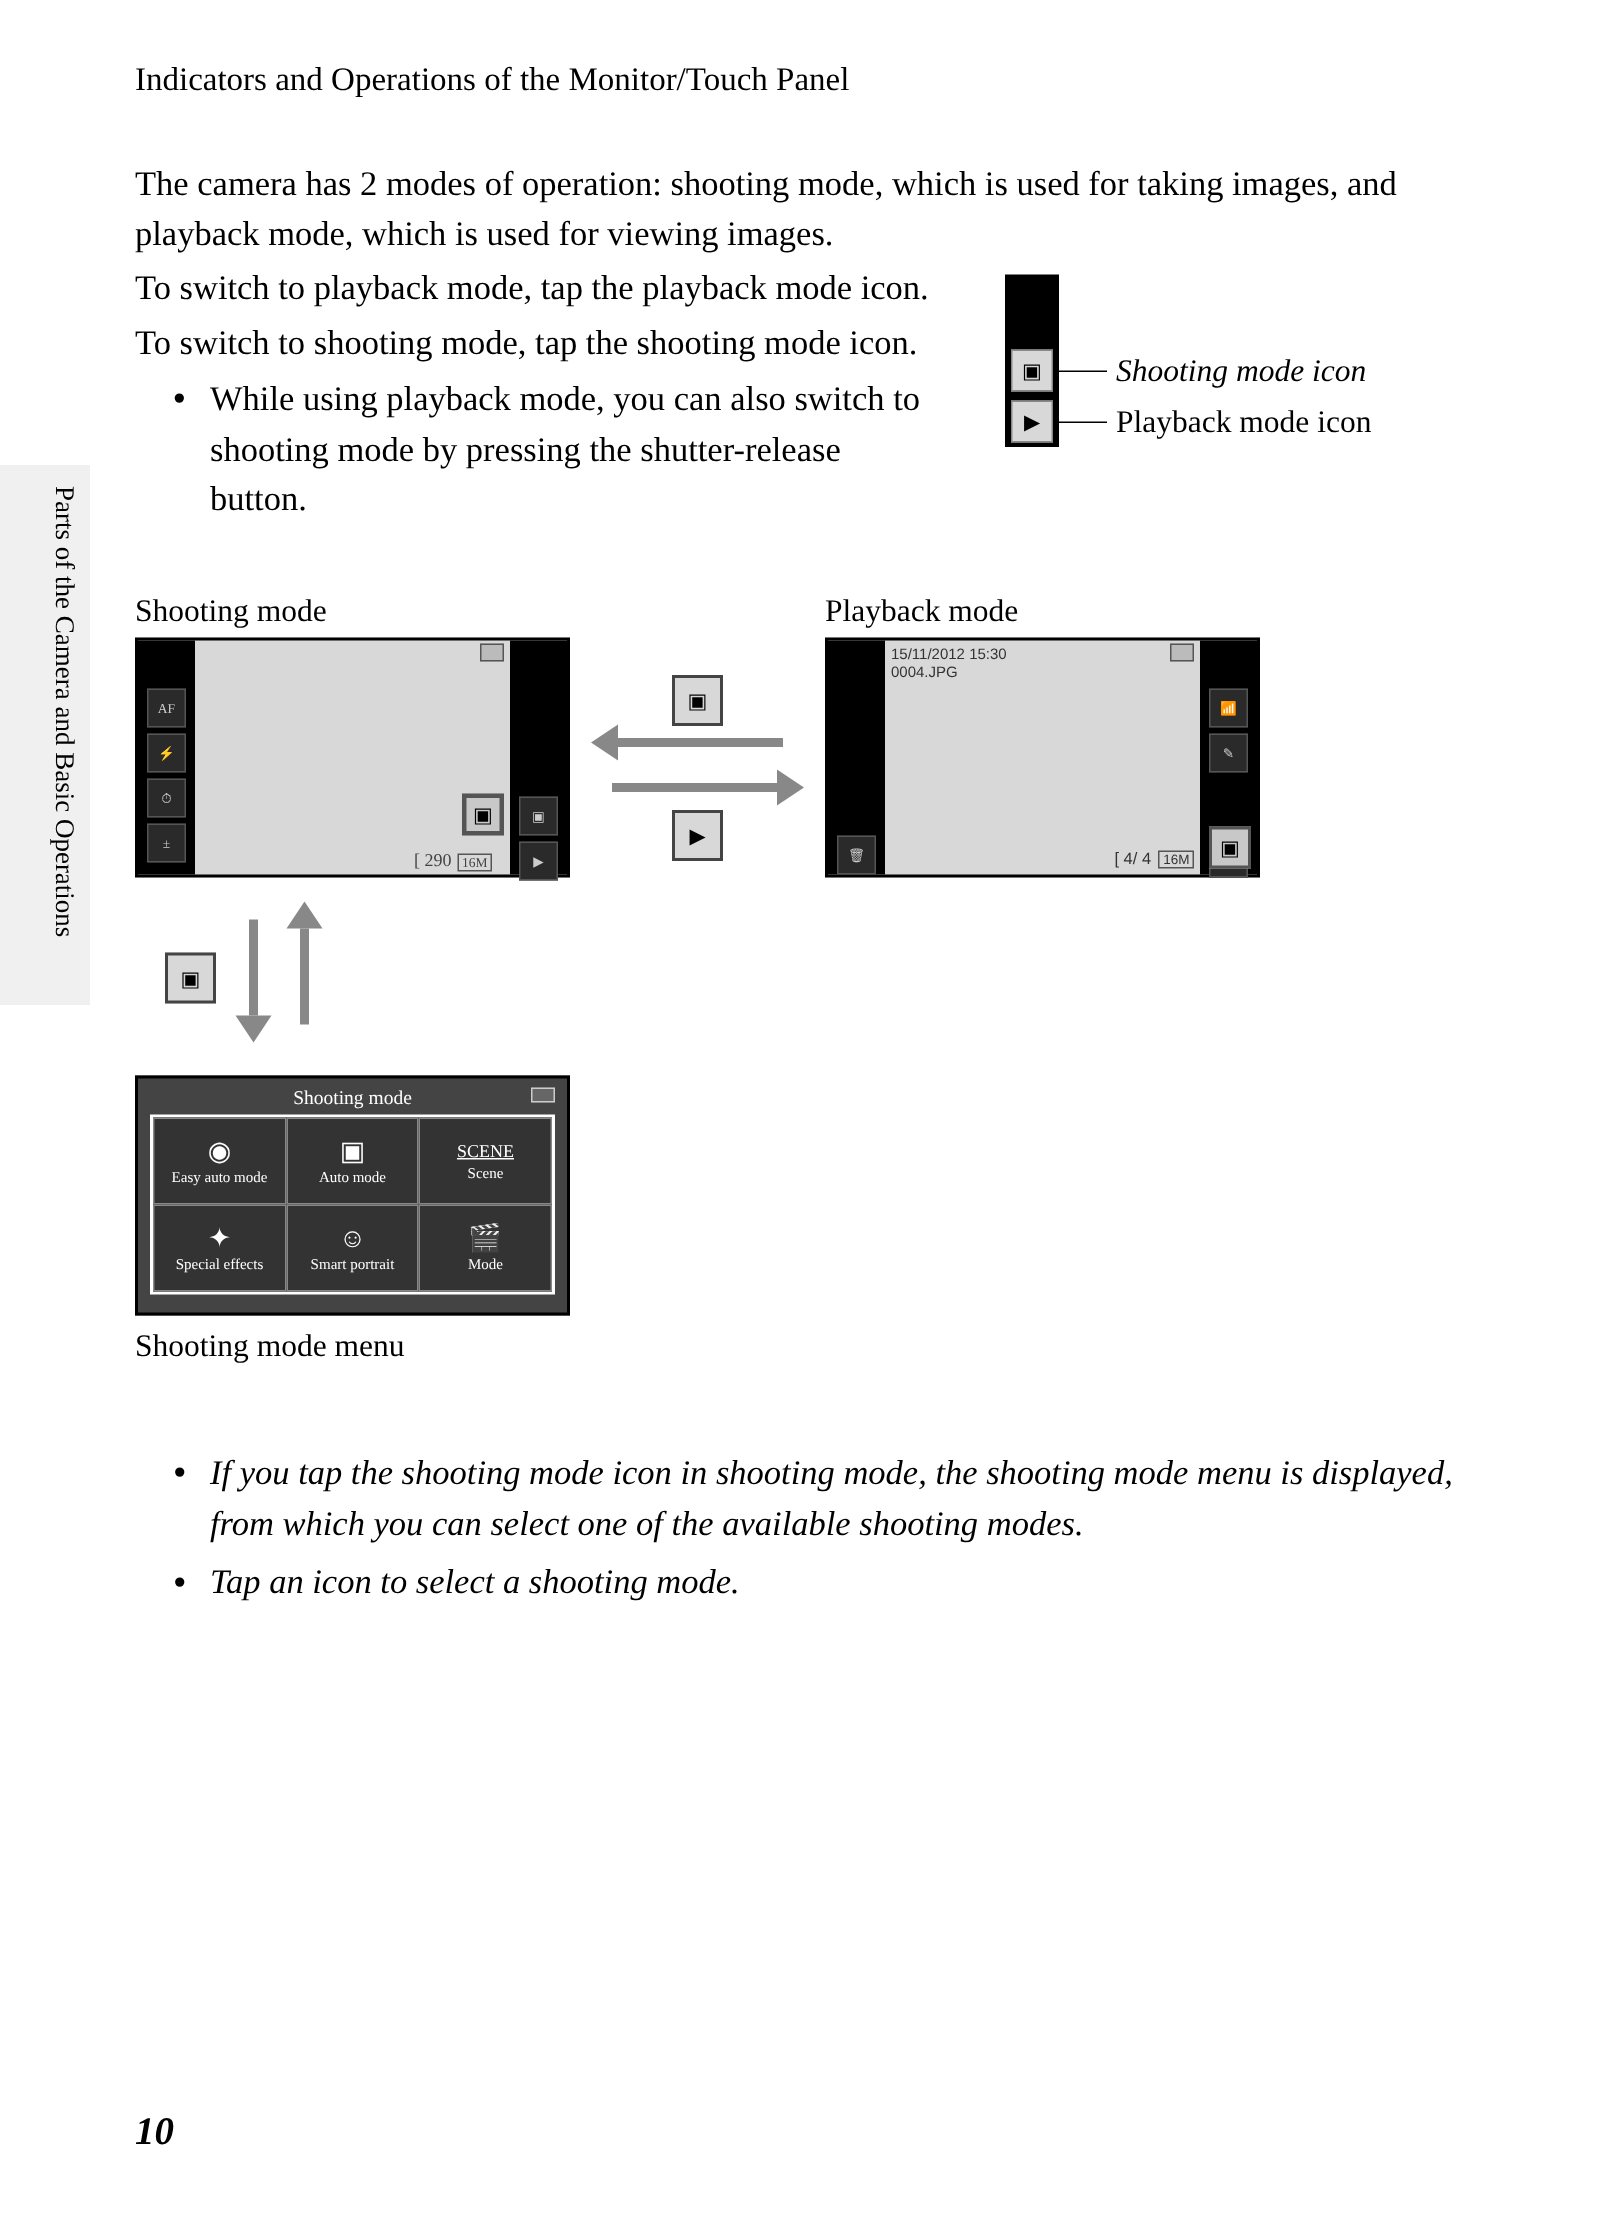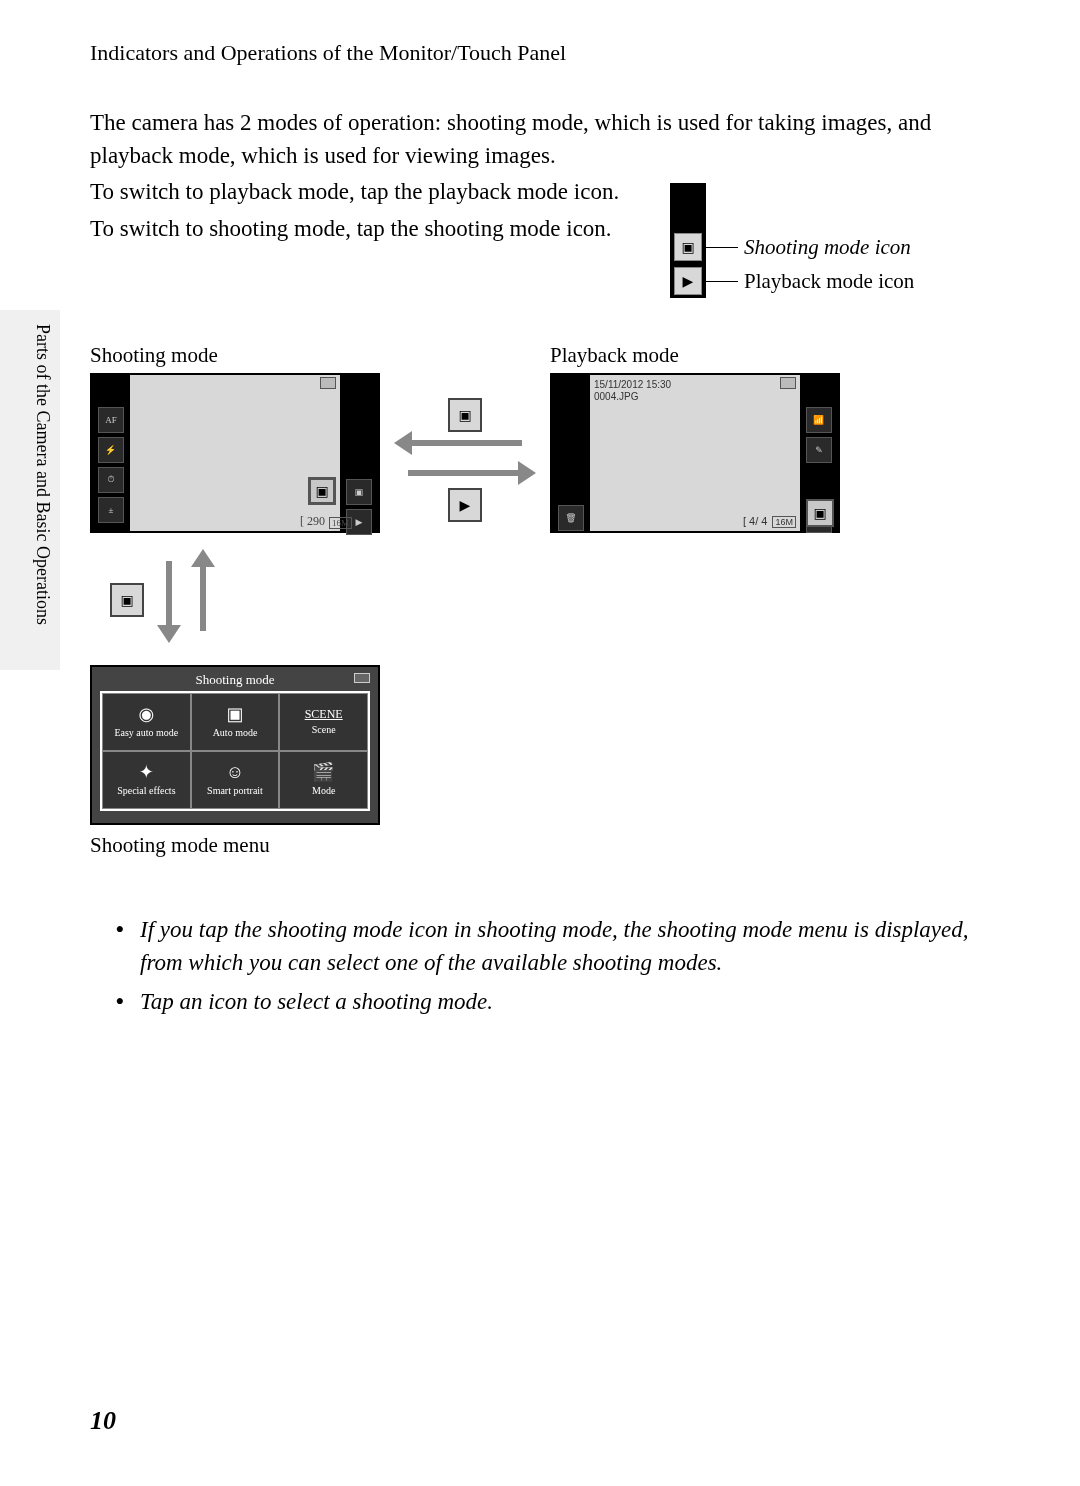--- a/index.html
+++ b/index.html
@@ -162,21 +162,21 @@
     gap: 4px;
   }
   .tiny-indicator {
     width: 16px; height: 12px;
     border: 1px solid #555;
     background: #bbb;
   }
   .screen-bottom-strip {
     position: absolute;
     left: 38px;
-    right: 24px;
+    right: 48px;
     bottom: 2px;
     height: 24px;
     display: flex;
     align-items: flex-end;
     justify-content: flex-end;
     gap: 4px;
     font-size: 12px;
     color: #444;
     padding-right: 2px;
   }
@@ -328,20 +328,23 @@
 <div class="page">
   <div class="breadcrumb">Indicators and Operations of the Monitor/Touch Panel</div>
 
   <div class="content-inner">
     <p class="para">The camera has 2 modes of operation: shooting mode, which is used for taking images, and playback mode, which is used for viewing images.</p>
 
     <div class="intro-columns">
       <div class="intro-left">
         <p class="para">To switch to playback mode, tap the playback mode icon.</p>
         <p class="para">To switch to shooting mode, tap the shooting mode icon.</p>
+        <ul class="body-list">
+          <li>While using playback mode, you can also switch to shooting mode by pressing the shutter-release button.</li>
+        </ul>
       </div>
       <div class="intro-right">
         <div class="icon-callout">
           <div class="black-strip"></div>
           <div class="callout-icon shooting">
             <span class="camera-glyph">▣</span>
           </div>
           <div class="callout-icon playback">
             <span class="camera-glyph">▶</span>
           </div>

